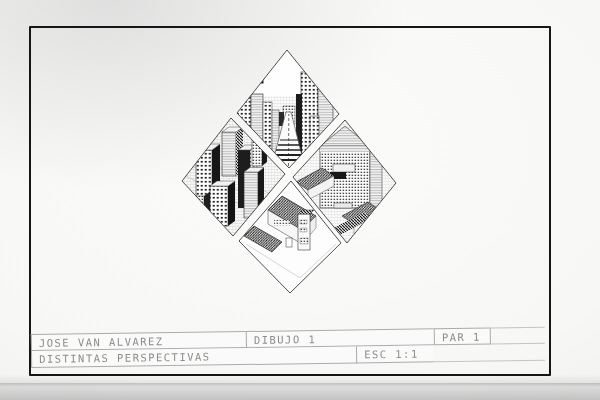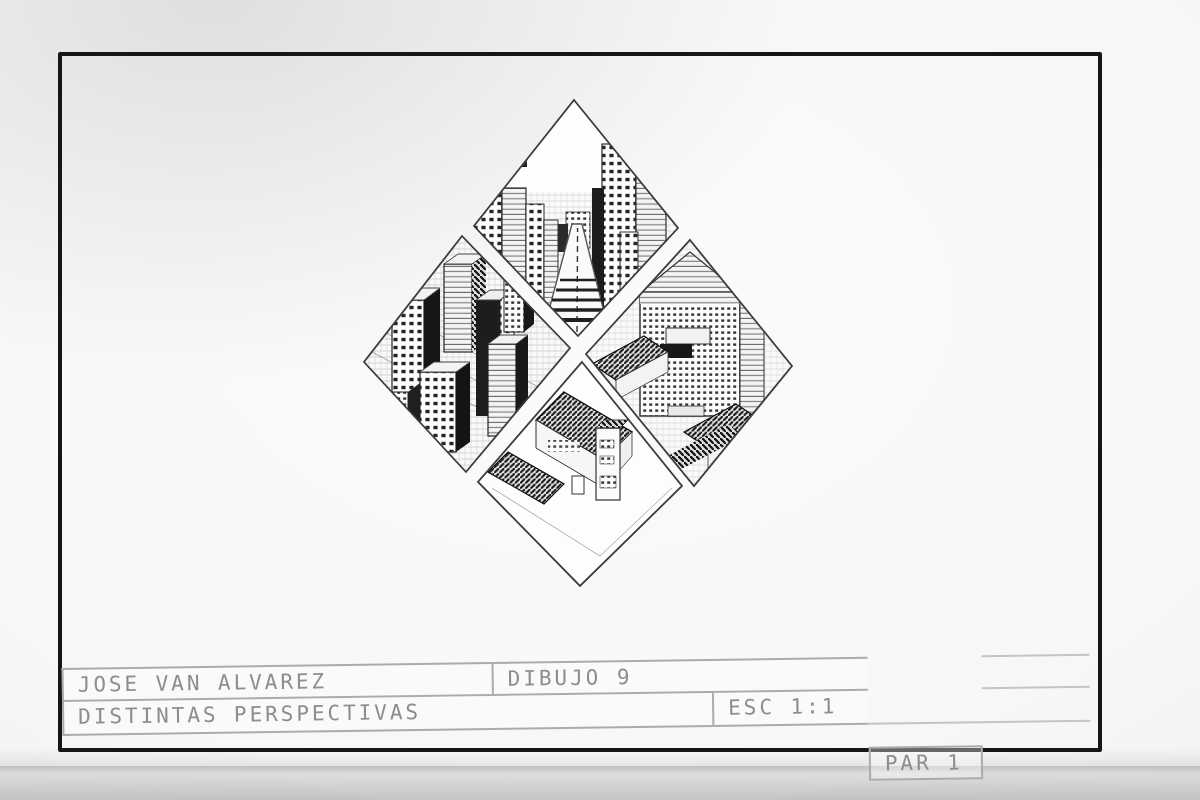--- a/index.html
+++ b/index.html
@@ -45,21 +45,21 @@
   .tcell.last{border-right:1px solid #ababab;}
   .trow.r2 .tcell{border-top:none;}
   .ext{
     box-sizing:border-box;height:17px;flex:1;
     border-top:1px solid #c4c4c4;border-bottom:1px solid #c4c4c4;
     background:transparent;
   }
   .trow.r2 .ext{border-top:none;}
   .w-author{width:215px;}
   .w-subject{width:188px;}
-  .w-group{width:57px;margin-top:45px;}
+  .w-group{width:57px;}
   .w-title{width:325px;}
   .w-scale{width:78px;}
   .w-number{width:57px;}
 </style>
 </head>
 <body>
 
 <div class="photo"></div>
 <div class="paper-edge-shadow"></div>
 <div class="frame"></div>
@@ -214,21 +214,21 @@
   <polygon points="345,120 396,183 347,243 293,177" fill="none" stroke="#3c3c3c" stroke-width="0.9"></polygon>
   <polygon points="291,181 341,243 290,293 239,241" fill="none" stroke="#3c3c3c" stroke-width="0.9"></polygon>
 </svg>
 
 <div class="tblock">
   <div class="trow r1">
     <div class="tcell w-author">
       <span>JOSE VAN ALVAREZ</span>
     </div>
     <div class="tcell w-subject">
-      <span>DIBUJO 9</span>
+      <span>DIBUJO 1</span>
     </div>
     <div class="tcell w-group last">
       <span>PAR 1</span>
     </div>
     <div class="ext"></div>
   </div>
   <div class="trow r2">
     <div class="tcell w-title">
       <span>DISTINTAS PERSPECTIVAS</span>
     </div>

